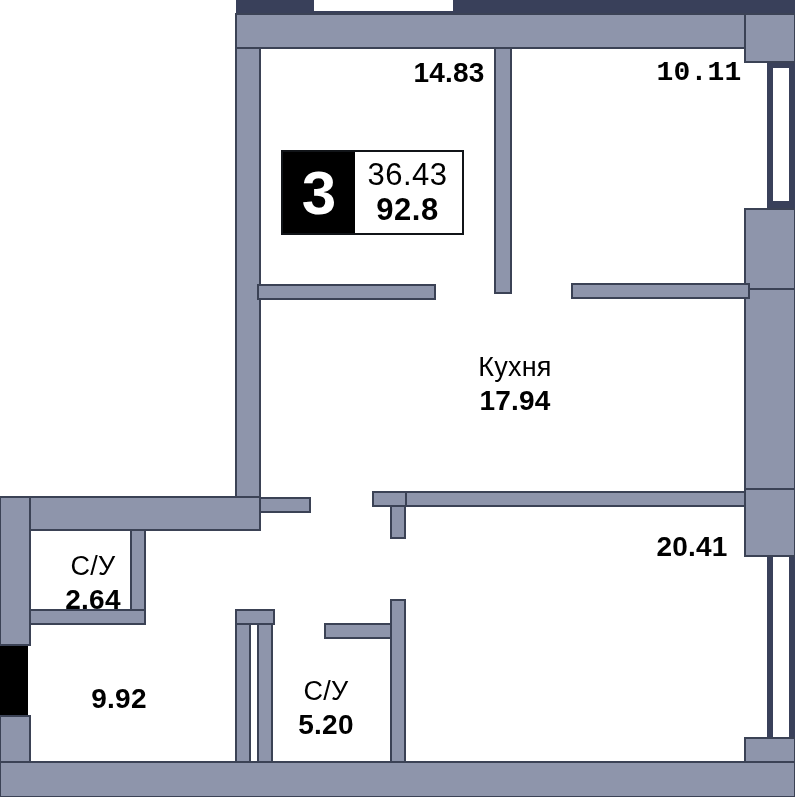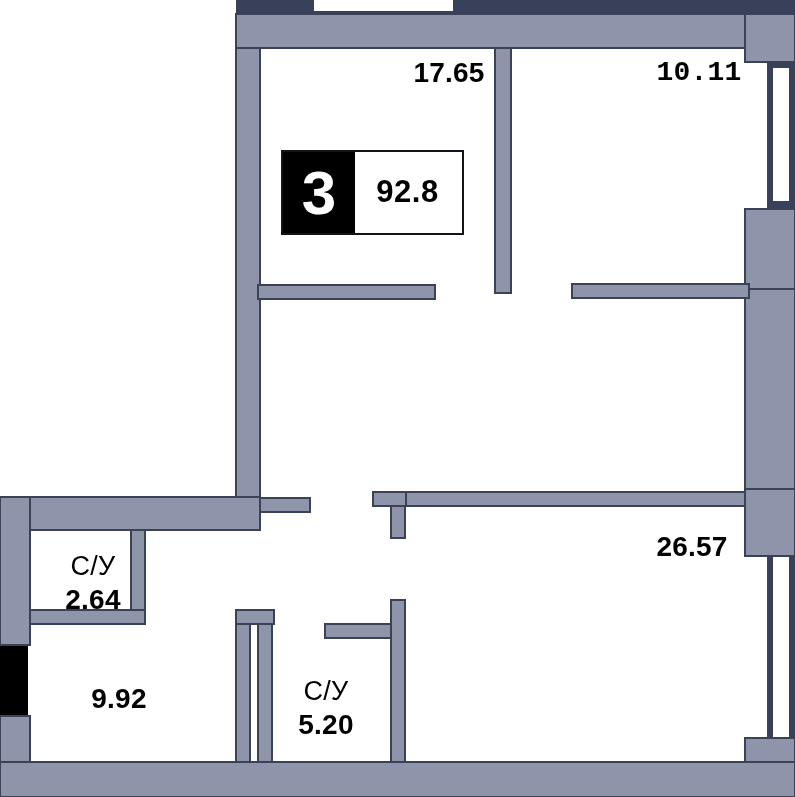--- a/index.html
+++ b/index.html
@@ -160,30 +160,34 @@
       <rect x="406" y="492" width="343" height="14"></rect>
 
       <rect x="391" y="506" width="14" height="32"></rect>
 
       <rect x="745" y="489" width="50" height="67"></rect>
       <rect x="745" y="738" width="50" height="24"></rect>
     </g>
   </svg>
 
   <div class="label" style="left:449px; top:56px; transform:translateX(-50%);">
-    <span class="area">17.65</span>
+    <span class="area">14.83</span>
   </div>
 
   <div class="label" style="left:699px; top:56px; transform:translateX(-50%);font-family:Liberation Mono, monospace;">
     <span class="area">10.11</span>
   </div>
 
+  <div class="label" style="left:515px; top:352px; transform:translateX(-50%);">
+    <span class="name">Кухня</span>
+    <span class="area">17.94</span>
+  </div>
 
   <div class="label" style="left:692px; top:530px; transform:translateX(-50%);">
-    <span class="area">26.57</span>
+    <span class="area">20.41</span>
   </div>
 
   <div class="label" style="left:93px; top:551px; transform:translateX(-50%);">
     <span class="name">С/У</span>
     <span class="area">2.64</span>
   </div>
 
   <div class="label" style="left:119px; top:682px; transform:translateX(-50%);">
     <span class="area">9.92</span>
   </div>
@@ -191,17 +195,18 @@
   <div class="label" style="left:326px; top:676px; transform:translateX(-50%);">
     <span class="name">С/У</span>
     <span class="area">5.20</span>
   </div>
 
   <div id="summary-badge" style="left:281px; top:150px; width:183px; height:85px;">
     <div class="rooms-box">
       <span>3</span>
     </div>
     <div class="areas-box">
+      <span class="total-area">36.43</span>
       <span class="living-area">92.8</span>
     </div>
   </div>
 
 </div>
 
 </body></html>

